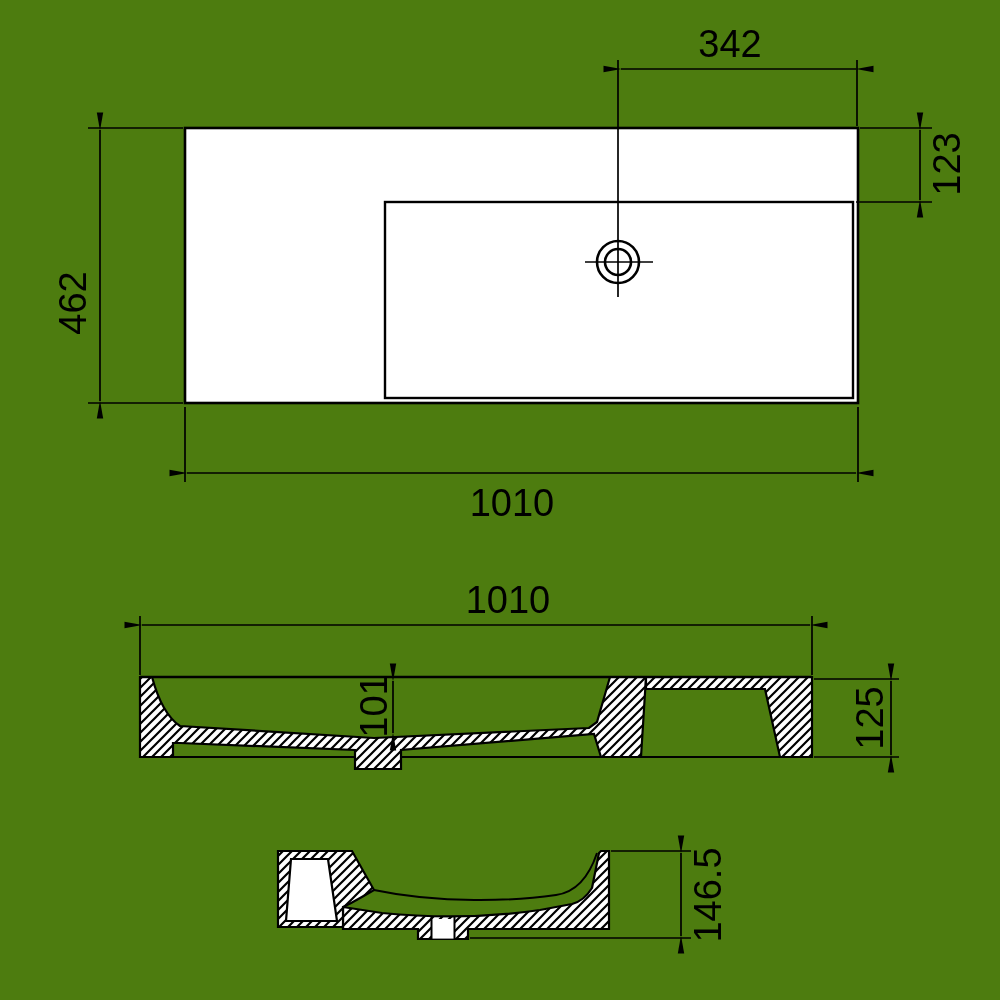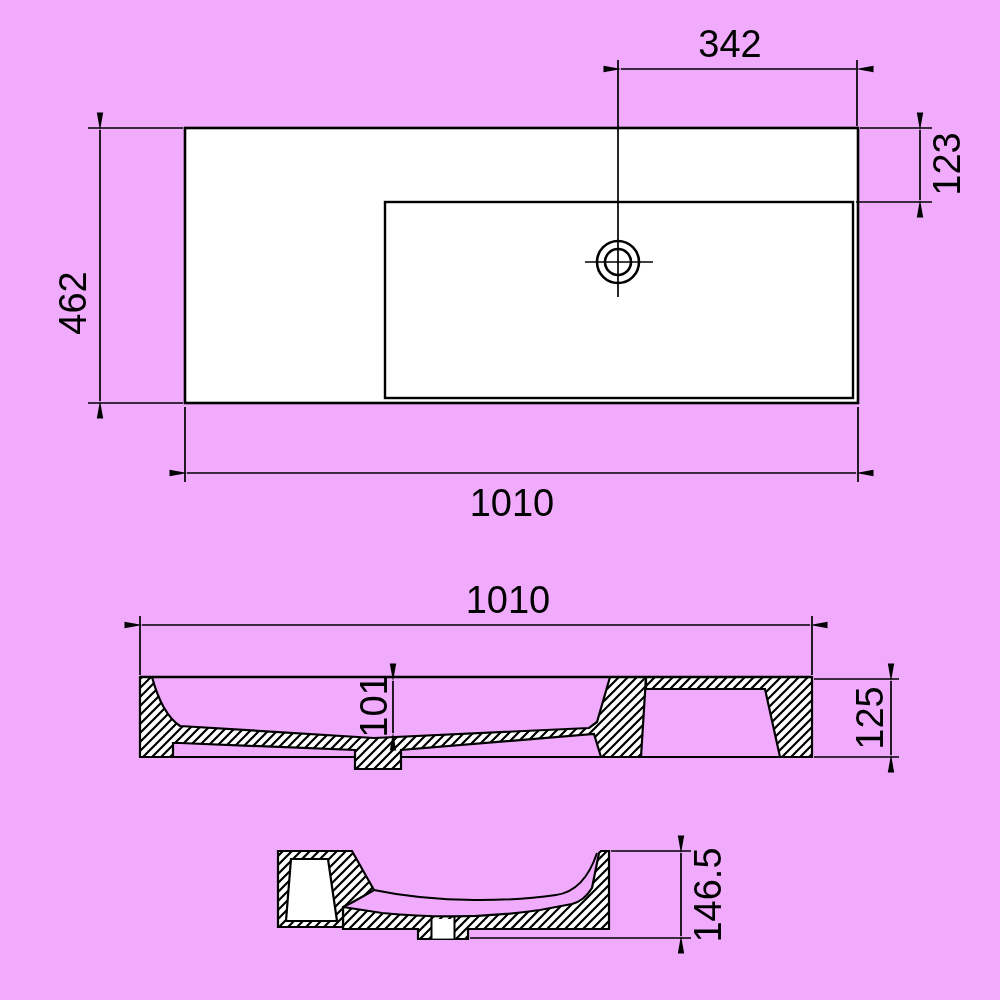--- a/index.html
+++ b/index.html
@@ -1,16 +1,16 @@
 <!DOCTYPE html>
 <html><head>
 <meta charset="utf-8">
 <style>
   html,body{margin:0;padding:0;background:#ffffff;}
-  .stage{position:relative;width:1000px;height:1000px;background:#f0abfc;overflow:hidden;}
+  .stage{position:relative;width:1000px;height:1000px;background:#4d7c0f;overflow:hidden;}
   svg{display:block;}
   text{font-family:"Liberation Sans","DejaVu Sans",sans-serif;font-size:38px;fill:#000000;}
 </style>
 </head>
 <body>
 
 <div class="stage">
 <svg width="1000" height="1000" viewBox="0 0 1000 1000">
   <defs>
     <pattern id="hatch" width="9" height="9" patternUnits="userSpaceOnUse">

